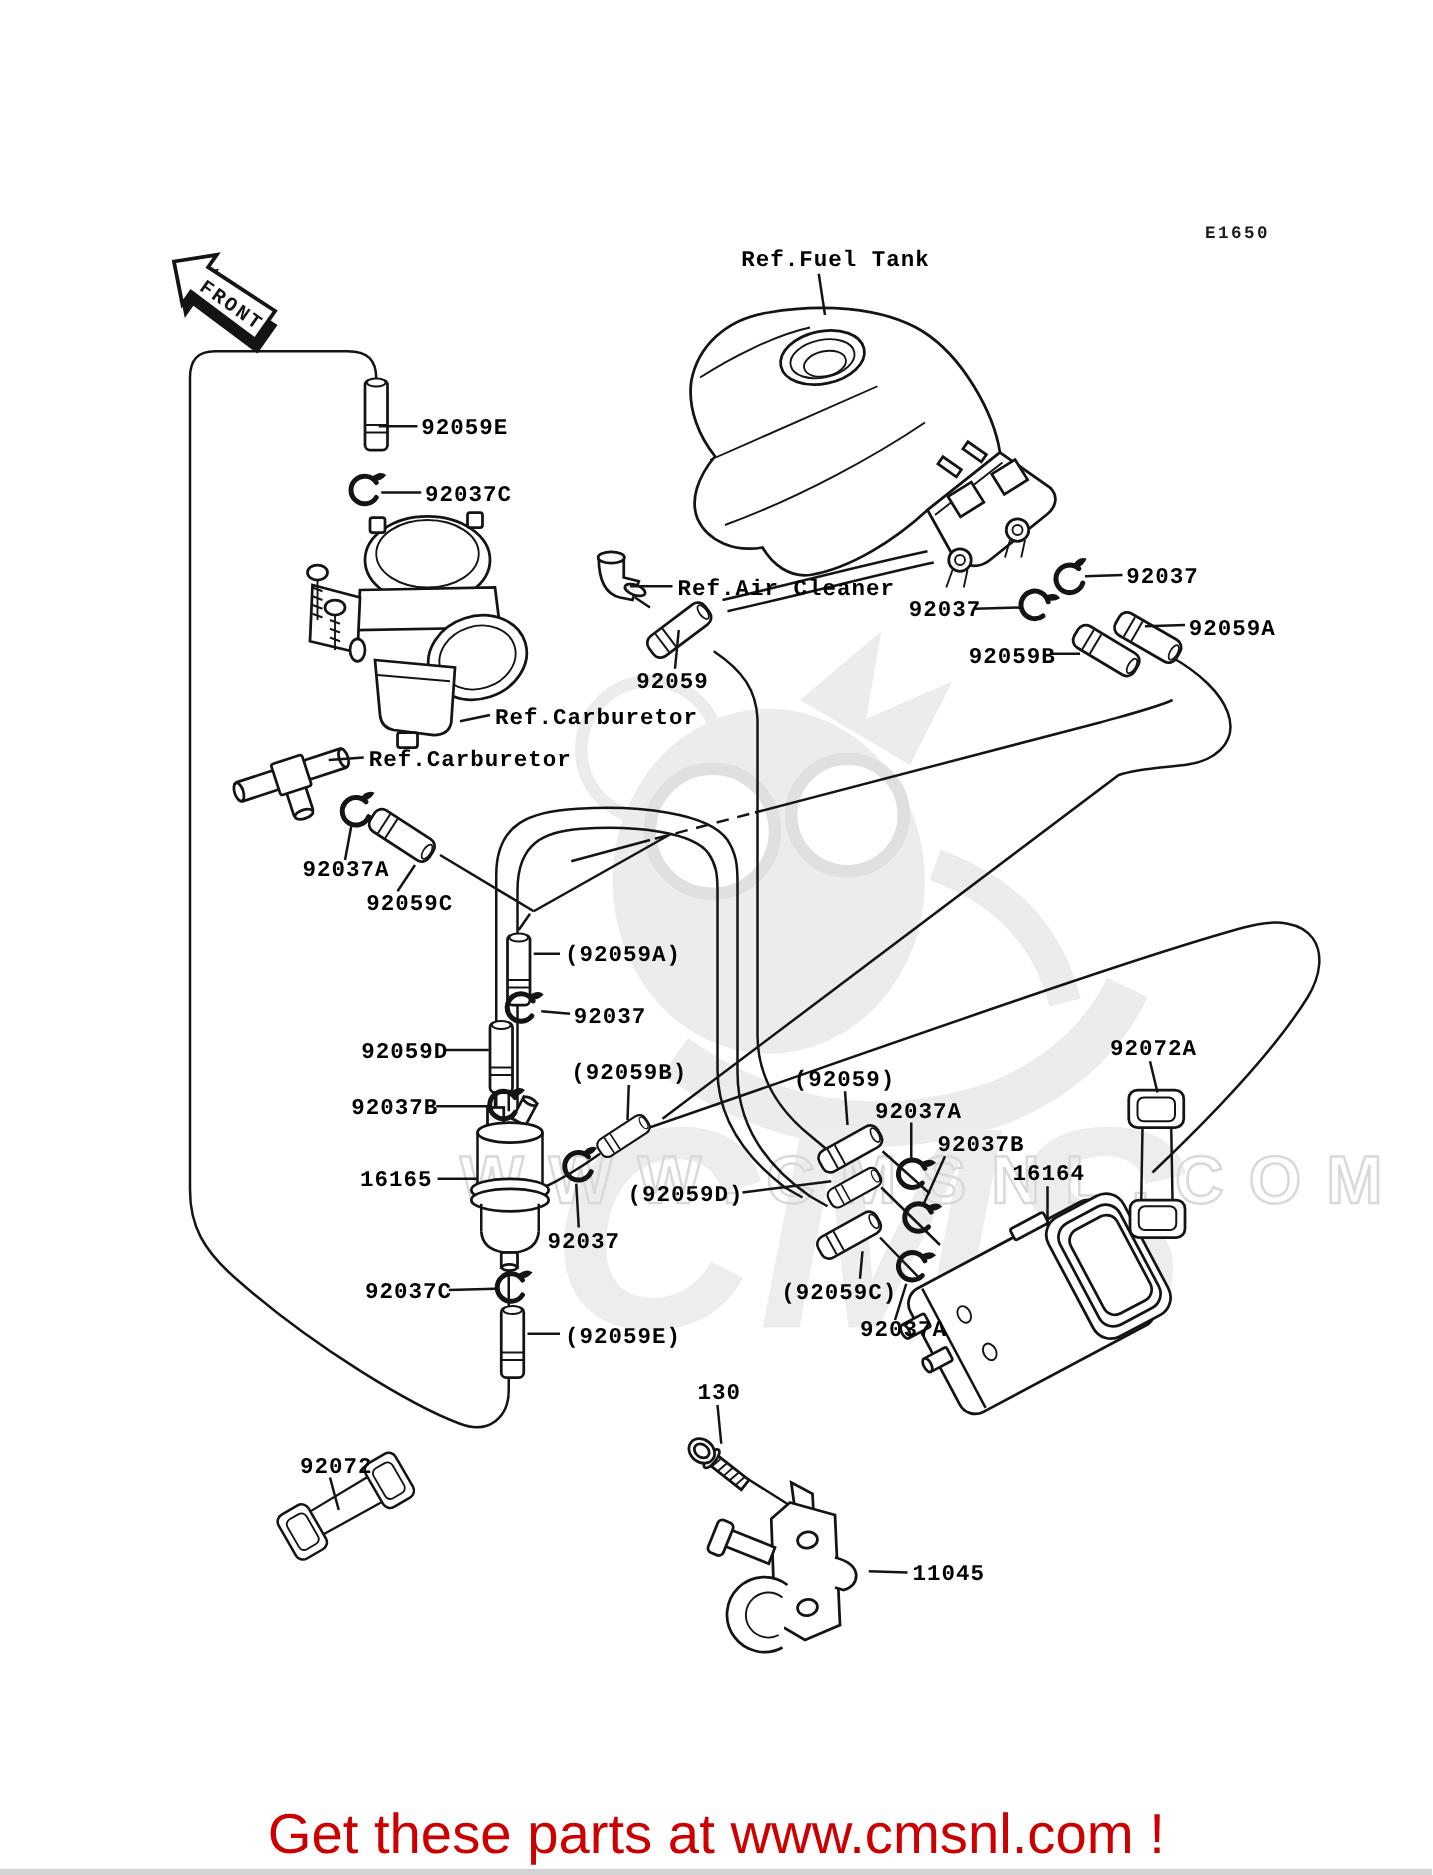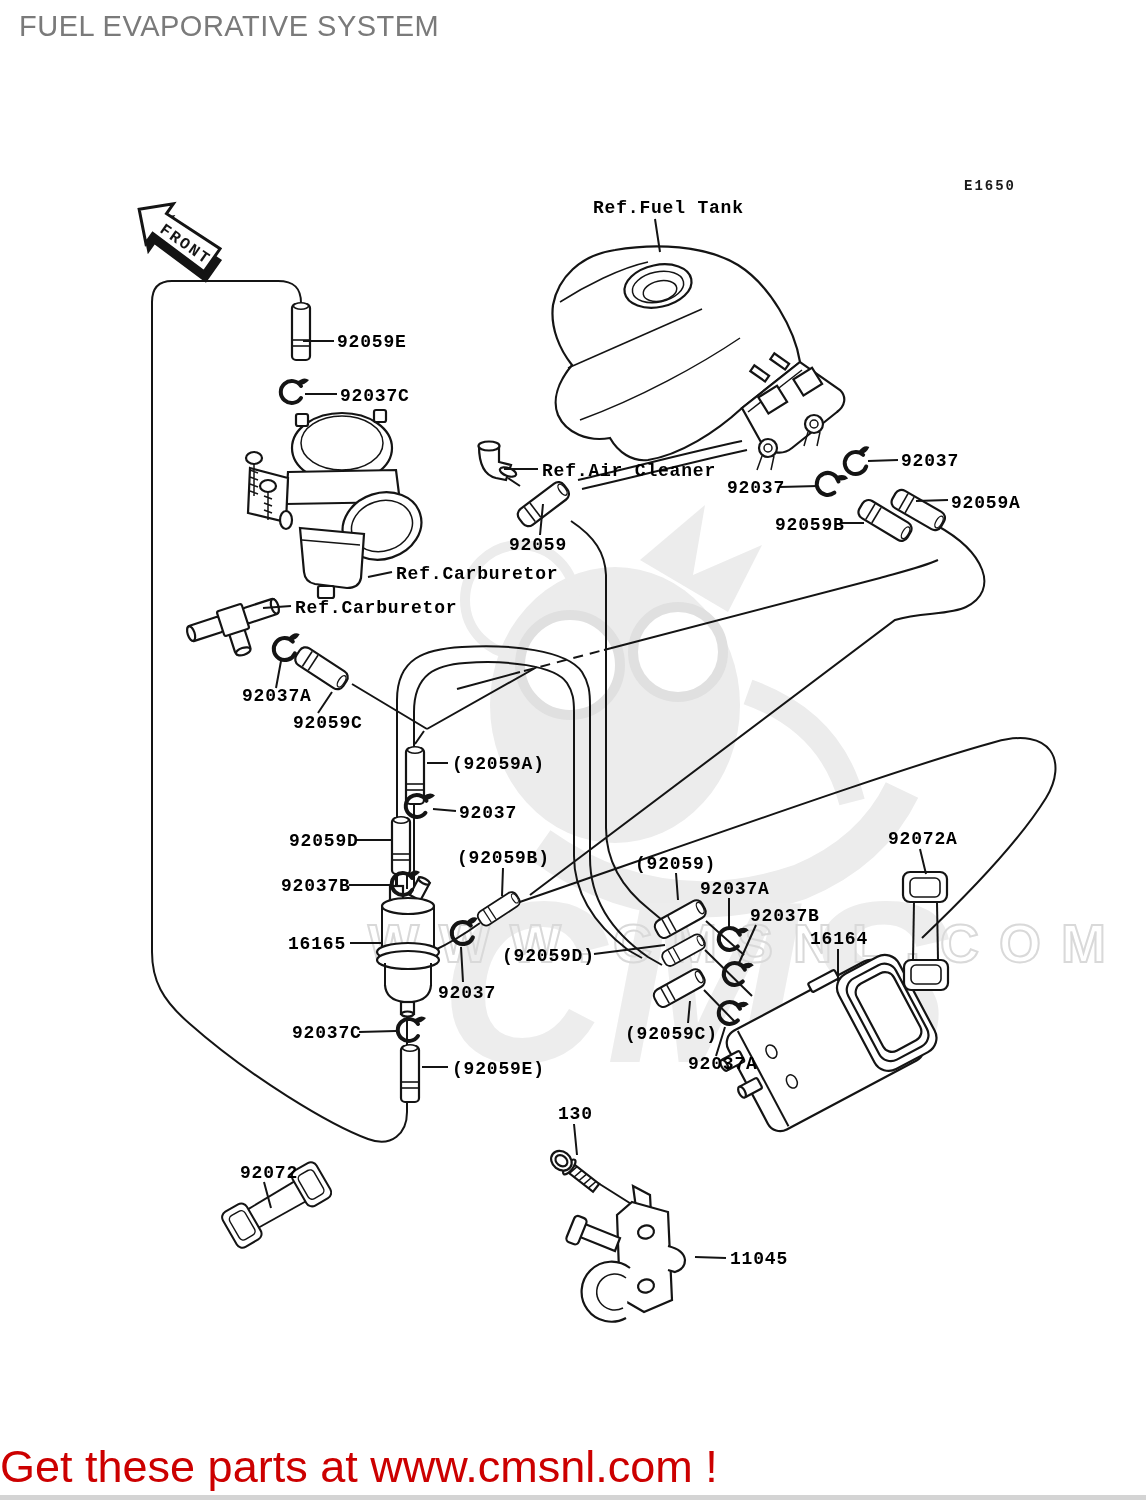--- a/index.html
+++ b/index.html
@@ -1,37 +1,36 @@
 <!DOCTYPE html>
 <html><head>
 <meta charset="utf-8">
 <style>
   html,body{margin:0;padding:0;background:#ffffff;}
   #page{position:relative;width:1146px;height:1500px;background:#fff;overflow:hidden;
         font-family:"Liberation Sans",sans-serif;}
   #title{position:absolute;left:19px;top:10px;font-size:29px;letter-spacing:.5px;
          color:#7a7a7a;font-weight:400;}
-  #footer{position:absolute;left:0;top:1441px;width:1146px;text-align:left;
+  #footer{position:absolute;left:0;top:1441px;width:1146px;text-align:center;
           font-size:45px;color:#cc0000;}
   #bottomstrip{position:absolute;left:0;bottom:0;width:1146px;height:5px;background:#d4d4d4;}
   svg{position:absolute;left:0;top:0;}
   .lbl{font-family:"Liberation Mono","DejaVu Sans Mono",monospace;font-weight:700;
        font-size:18px;letter-spacing:.8px;fill:#000;}
   .code{font-family:"Liberation Mono","DejaVu Sans Mono",monospace;font-weight:700;
         font-size:14px;letter-spacing:2px;fill:#1a1a1a;}
   .ln{stroke:#141414;stroke-width:2;fill:none;}
   .part{stroke:#141414;stroke-width:2.2;fill:#ffffff;}
   .thin{stroke:#141414;stroke-width:1.5;fill:none;}
   .wm{opacity:1;}
 </style>
 </head>
 <body>
 
 <div id="page">
-  <div id="title">FUEL EVAPORATIVE SYSTEM</div>
 
   <svg width="1146" height="1500" viewBox="0 0 1146 1500">
 
     <defs>
       <g id="clampSym">
         <path d="M 9,-6 A 11,11 0 1 0 9,6" fill="none" stroke="#141414" stroke-width="4" stroke-linecap="round"></path>
         <path d="M 5,-10 q 7,-6 12,-2 q -4,5 -10,5 z" fill="#141414" stroke="none"></path>
       </g>
       <g id="tubeSym">
         <rect x="-9" y="2" width="18" height="56" rx="4" fill="#fff" stroke="#141414" stroke-width="2.2"></rect>

